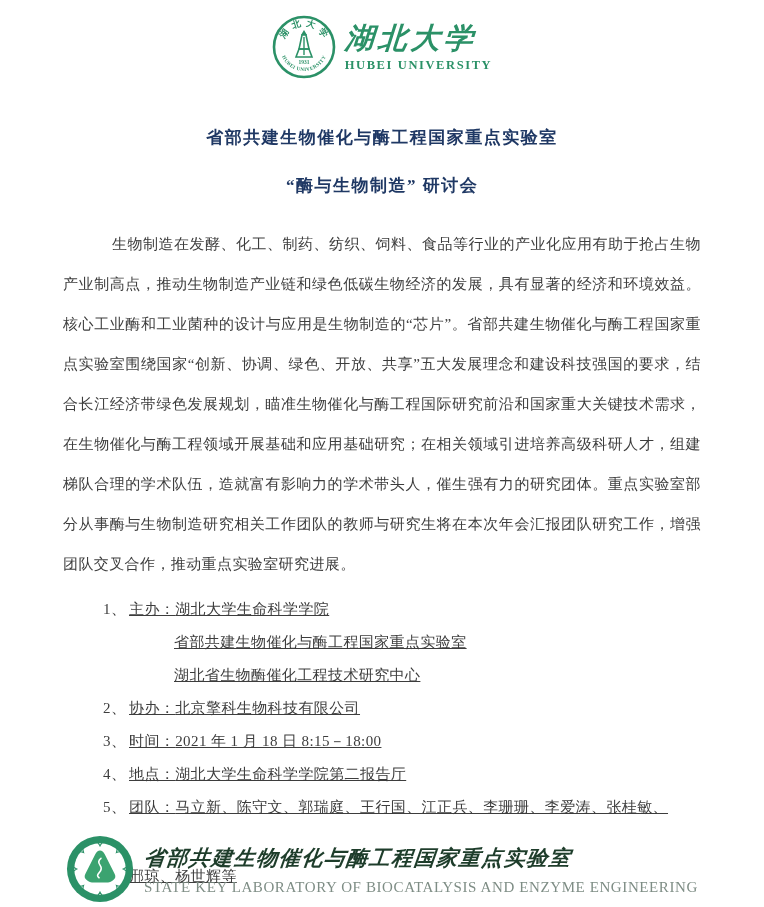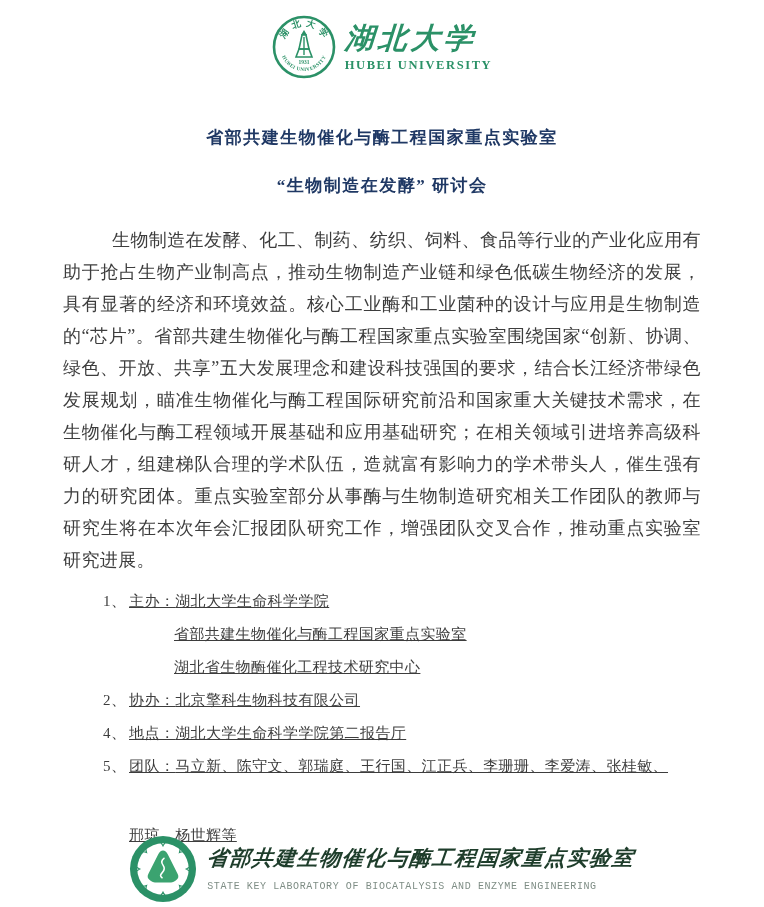--- a/index.html
+++ b/index.html
@@ -50,22 +50,22 @@
     font-size: 17px;
     letter-spacing: 1.5px;
     line-height: 21px;
   }
   .doc-title.first { margin-top: 47px; }
   .doc-title.second { margin-top: 27px; }
 
   
   .intro {
     margin: 28px 63px 0 63px;
-    font-size: 18px;
-    line-height: 32px;
+    font-size: 15px;
+    line-height: 40px;
     text-align: justify;
     text-indent: 49px;
     letter-spacing: 0.4px;
     color: #3d3d3d;
   }
 
   
   .agenda {
     margin: 9px 63px 0 103px;
     font-size: 15px;
@@ -90,26 +90,26 @@
   .lab-cn {
     font-size: 21px;
     font-weight: bold;
     color: #1E3D2B;
     letter-spacing: 1.5px;
     line-height: 26px;
     font-style: italic;
     transform: skewX(-6deg);
   }
   .lab-en {
-    font-size: 10px;
+    font-size: 15px;
     color: #7E8D85;
     letter-spacing: 0.6px;
     line-height: 12px;
     margin-top: 10px;
-    font-family: Liberation Mono, monospace;
+    font-family: Liberation Serif, serif;
   }
   svg { display: block; }
 </style>
 </head>
 <body>
 
 <div class="page">
 
   <div class="header">
     <svg width="64" height="64" viewBox="0 0 64 64" aria-hidden="true">
@@ -133,29 +133,30 @@
       </g>
       <text x="32" y="49" font-size="5.5" fill="#2B9167" text-anchor="middle" font-weight="bold">1931</text>
     </svg>
     <div class="uni-wordmark">
       <div class="uni-cn">湖北大学</div>
       <div class="uni-en">HUBEI UNIVERSITY</div>
     </div>
   </div>
 
   <div class="doc-title first">省部共建生物催化与酶工程国家重点实验室</div>
-  <div class="doc-title second">“生物制造在发酵” 研讨会</div>
+  <div class="doc-title second">“酶与生物制造” 研讨会</div>
 
   <div class="intro">生物制造在发酵、化工、制药、纺织、饲料、食品等行业的产业化应用有助于抢占生物产业制高点，推动生物制造产业链和绿色低碳生物经济的发展，具有显著的经济和环境效益。核心工业酶和工业菌种的设计与应用是生物制造的“芯片”。省部共建生物催化与酶工程国家重点实验室围绕国家“创新、协调、绿色、开放、共享”五大发展理念和建设科技强国的要求，结合长江经济带绿色发展规划，瞄准生物催化与酶工程国际研究前沿和国家重大关键技术需求，在生物催化与酶工程领域开展基础和应用基础研究；在相关领域引进培养高级科研人才，组建梯队合理的学术队伍，造就富有影响力的学术带头人，催生强有力的研究团体。重点实验室部分从事酶与生物制造研究相关工作团队的教师与研究生将在本次年会汇报团队研究工作，增强团队交叉合作，推动重点实验室研究进展。</div>
 
   <div class="agenda">
       <div class="list-line"><span class="num">1、</span><span>主办：</span><span>湖北大学生命科学学院</span></div>
       <div class="list-line cont">省部共建生物催化与酶工程国家重点实验室</div>
       <div class="list-line cont">湖北省生物酶催化工程技术研究中心</div>
       <div class="list-line"><span class="num">2、</span><span>协办：</span><span>北京擎科生物科技有限公司</span></div>
+      <div class="list-line"><span class="num">3、</span><span>时间：</span><span>2021 年 1 月 18 日 8:15－18:00</span></div>
       <div class="list-line"><span class="num">4、</span><span>地点：</span><span>湖北大学生命科学学院第二报告厅</span></div>
       <div class="list-line"><span class="num">5、</span><span>团队：</span><span>马立新、陈守文、郭瑞庭、王行国、江正兵、李珊珊、李爱涛、张桂敏、</span></div>
       <div class="list-line cont shallow">邢琼、杨世辉等</div>
     </div>
 
   <div class="footer">
     <svg width="68" height="68" viewBox="0 0 70 70" aria-hidden="true">
       <circle cx="35" cy="35" r="34" fill="#2B9167"></circle>
       <circle cx="35" cy="35" r="26.5" fill="#ffffff"></circle>
       <defs>

